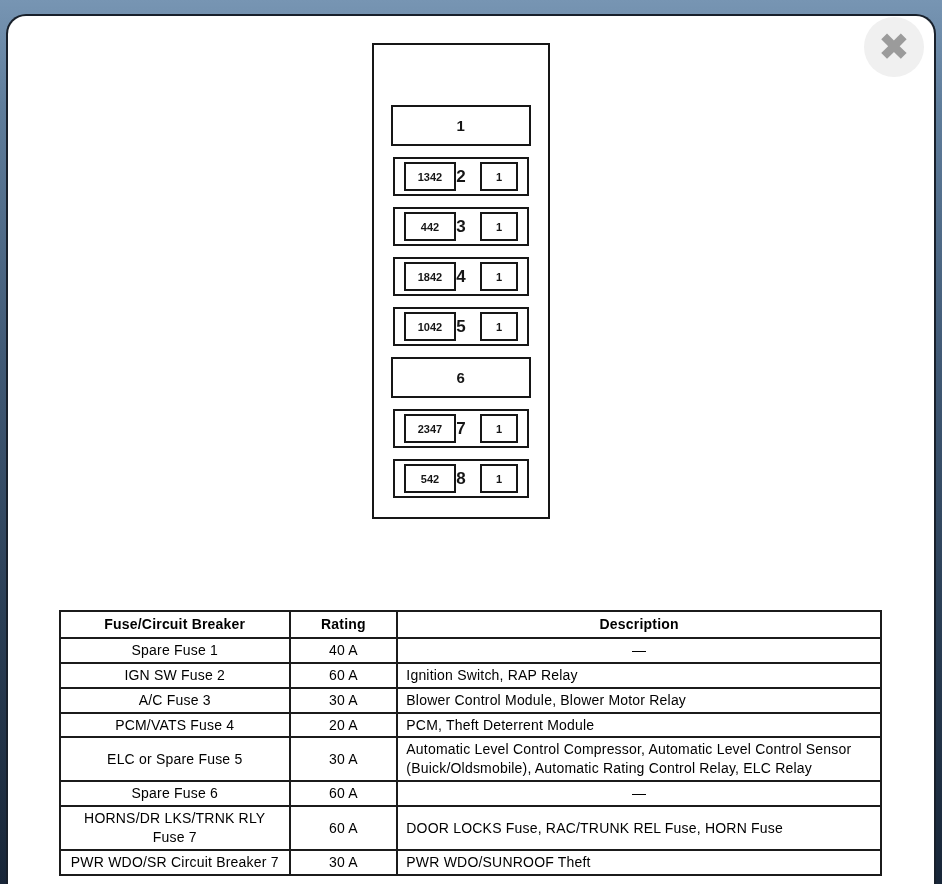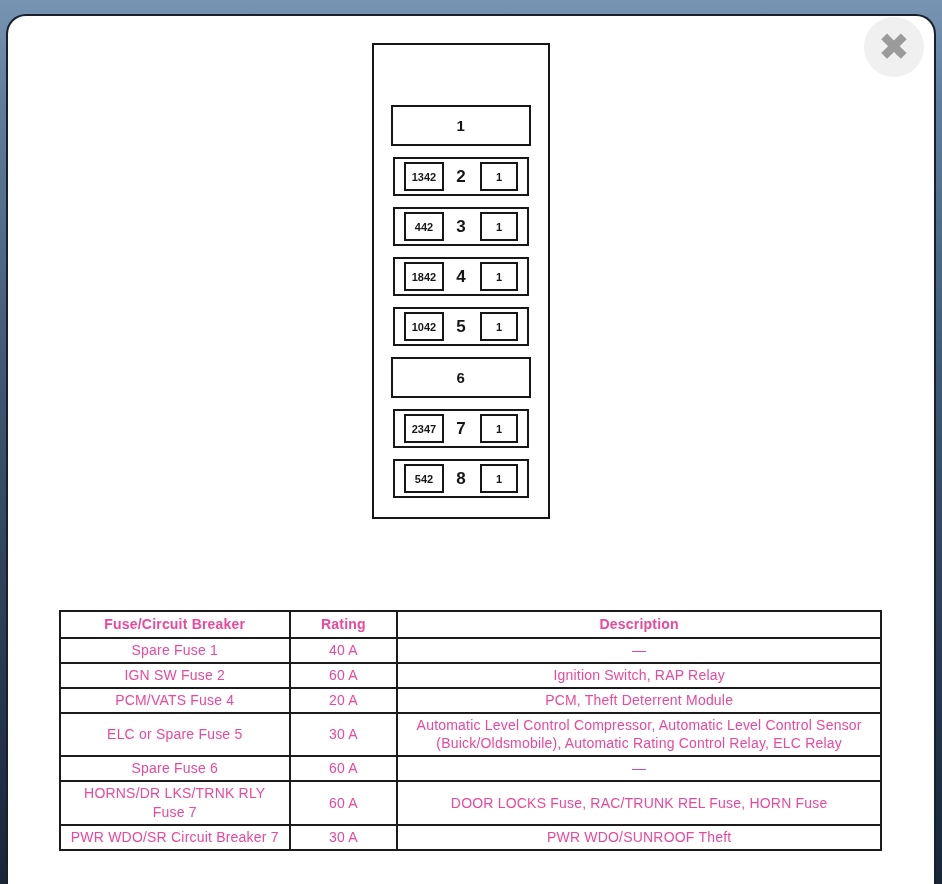--- a/index.html
+++ b/index.html
@@ -41,39 +41,39 @@
   .slot-fuse {
     width:136px; height:39px; position:relative;
     display:flex; align-items:center; justify-content:space-between;
     padding:0 9px;
   }
   .code-box {
     border:2px solid #161616; height:29px;
     display:flex; align-items:center; justify-content:center;
     font-size:11px; font-weight:bold;
   }
-  .code-left  { width:40px; }
+  .code-left  { width:52px; }
   .code-right { width:38px; }
   .slot-num {
     position:absolute; left:50%; top:50%; transform:translate(-50%,-50%);
     font-size:17px; font-weight:bold;
   }
   
   .fuse-table {
     position:absolute; left:51px; top:594px; width:823px;
-    border-collapse:collapse; color:#ec4899;
+    border-collapse:collapse; color:#000000;
     font-size:14px; letter-spacing:.2px;
   }
   .fuse-table th, .fuse-table td {
     border:2px solid #1b1b1b; padding:2px 8px; line-height:1.35;
   }
   .fuse-table th { font-weight:bold; text-align:center; padding:3px 8px; }
   td.c-name   { width:230px; text-align:center; }
   td.c-rating { width:108px; text-align:center;margin-top:8px; }
-  td.c-desc   { width:485px; text-align:center; }
+  td.c-desc   { width:485px; text-align:left; }
   td.c-desc.dash { text-align:center; }
 </style>
 </head>
 <body>
 
 <div class="modal-card">
 
   <div class="diagram">
 
     <div class="slot slot-wide">
@@ -135,20 +135,25 @@
         <td class="c-name">Spare Fuse 1</td>
         <td class="c-rating">40 A</td>
         <td class="c-desc dash">—</td>
       </tr>
       <tr>
         <td class="c-name">IGN SW Fuse 2</td>
         <td class="c-rating">60 A</td>
         <td class="c-desc">Ignition Switch, RAP Relay</td>
       </tr>
       <tr>
+        <td class="c-name">A/C Fuse 3</td>
+        <td class="c-rating">30 A</td>
+        <td class="c-desc">Blower Control Module, Blower Motor Relay</td>
+      </tr>
+      <tr>
         <td class="c-name">PCM/VATS Fuse 4</td>
         <td class="c-rating">20 A</td>
         <td class="c-desc">PCM, Theft Deterrent Module</td>
       </tr>
       <tr>
         <td class="c-name">ELC or Spare Fuse 5</td>
         <td class="c-rating">30 A</td>
         <td class="c-desc">Automatic Level Control Compressor, Automatic Level Control Sensor (Buick/Oldsmobile), Automatic Rating Control Relay, ELC Relay</td>
       </tr>
       <tr>

